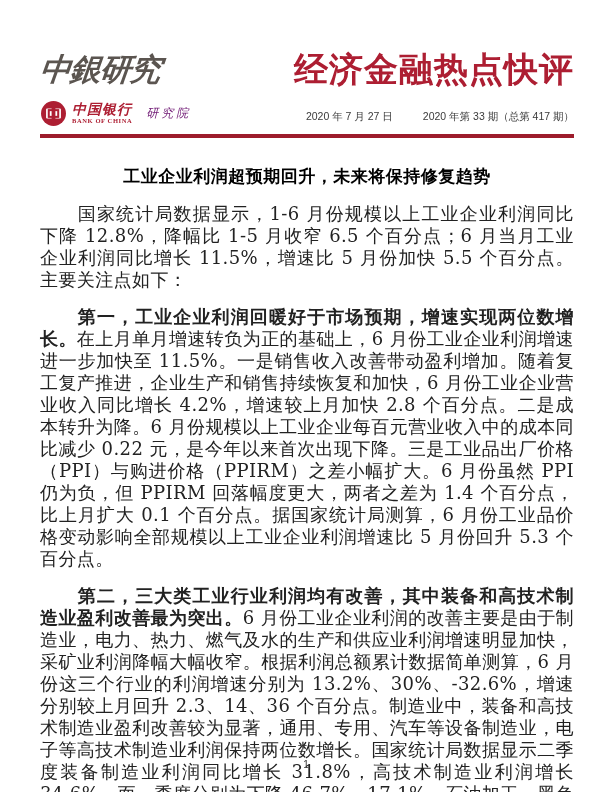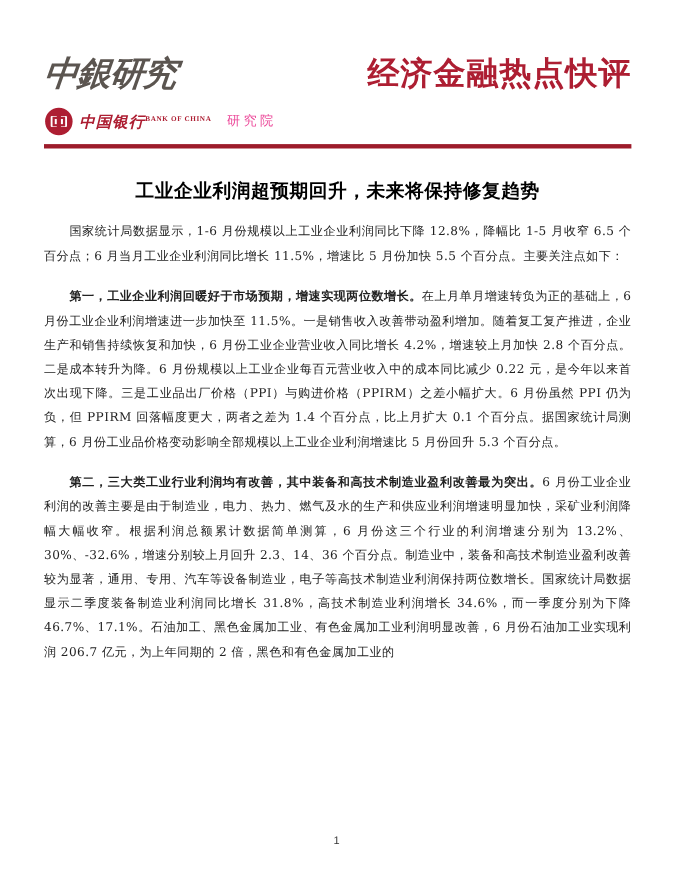--- a/index.html
+++ b/index.html
@@ -20,62 +20,63 @@
   .calligraphy{
     font-family:"DejaVu Serif","Liberation Serif",serif;
     font-style:italic;font-weight:bold;
     font-size:31px;line-height:1;
     color:#5b5550;
     letter-spacing:-1px;
     transform:skewX(-6deg);
   }
   .headline{
     font-family:"Liberation Sans","DejaVu Sans",sans-serif;
-    font-size:29px;line-height:1;
+    font-size:34px;line-height:1;
     font-weight:bold;
     color:#ad1e32;
     letter-spacing:1px;
   }
   .header-sub{
     display:flex;justify-content:space-between;align-items:flex-end;
     margin-top:14px;
   }
   .boc-block{display:flex;align-items:center;}
   .emblem{width:27px;height:27px;display:inline-block;}
-  .boc-names{display:flex;margin-left:5px;line-height:1;}
+  .boc-names{display:flex;flex-direction:column;margin-left:5px;line-height:1;}
   .boc-cn{
     font-size:14px;font-weight:bold;font-style:italic;
     color:#ad1e32;letter-spacing:1px;
   }
   .boc-en{
     font-size:6.5px;font-weight:bold;
     color:#ad1e32;letter-spacing:0.6px;margin-top:2px;
     font-family:"Liberation Serif",serif;
   }
   .institute{
-    font-size:12px;color:#ec4899;letter-spacing:3px;margin-left:14px;
+    font-size:12px;color:#701a75;letter-spacing:3px;margin-left:14px;
     font-family:"Liberation Sans","DejaVu Sans",sans-serif;
+    font-style:italic;
   }
   .date-row{
     display:flex;gap:30px;
     font-size:10.5px;color:#3a3a3a;
     font-family:"Liberation Sans","DejaVu Sans",sans-serif;
     padding-bottom:3px;
   }
   .rule{height:4px;background:#9d1c2b;margin-top:7px;}
   .article{padding:0 38px 0 40px;}
   .doc-title{
     margin:27px 0 15px 0;
     font-size:17px;font-weight:bold;
     text-align:center;color:#000000;
     letter-spacing:0.5px;
   }
   .para{
     margin:0;
-    font-size:11px;
+    font-size:18px;
     line-height:22px;
     text-align:justify;
     text-indent:2.1em;
     letter-spacing:0.4px;
     color:#222;
   }
   .para.p-gap{margin-top:15px;}
   .lead{font-weight:bold;}
   .footer{
     position:absolute;left:0;bottom:22px;width:100%;
@@ -104,20 +105,24 @@
             <rect x="17.2" y="4.5" width="5.6" height="31" fill="#ad1e32"></rect>
           </svg>
         </span>
         <span class="boc-names">
           <span class="boc-cn">中国银行</span>
           <span class="boc-en">BANK OF CHINA</span>
         </span>
         <span class="institute">研究院</span>
       </div>
 
+      <div class="date-row">
+        <span>2020 年 7 月 27 日</span>
+        <span>2020 年第 33 期（总第 417 期）</span>
+      </div>
     </div>
 
     <div class="rule"></div>
   </div>
 
   <div class="article">
     <h1 class="doc-title">工业企业利润超预期回升，未来将保持修复趋势</h1>
 
     <p class="para"><span class="lead"></span><span>国家统计局数据显示，1-6 月份规模以上工业企业利润同比下降 12.8%，降幅比 1-5 月收窄 6.5 个百分点；6 月当月工业企业利润同比增长 11.5%，增速比 5 月份加快 5.5 个百分点。主要关注点如下：</span></p>
 

